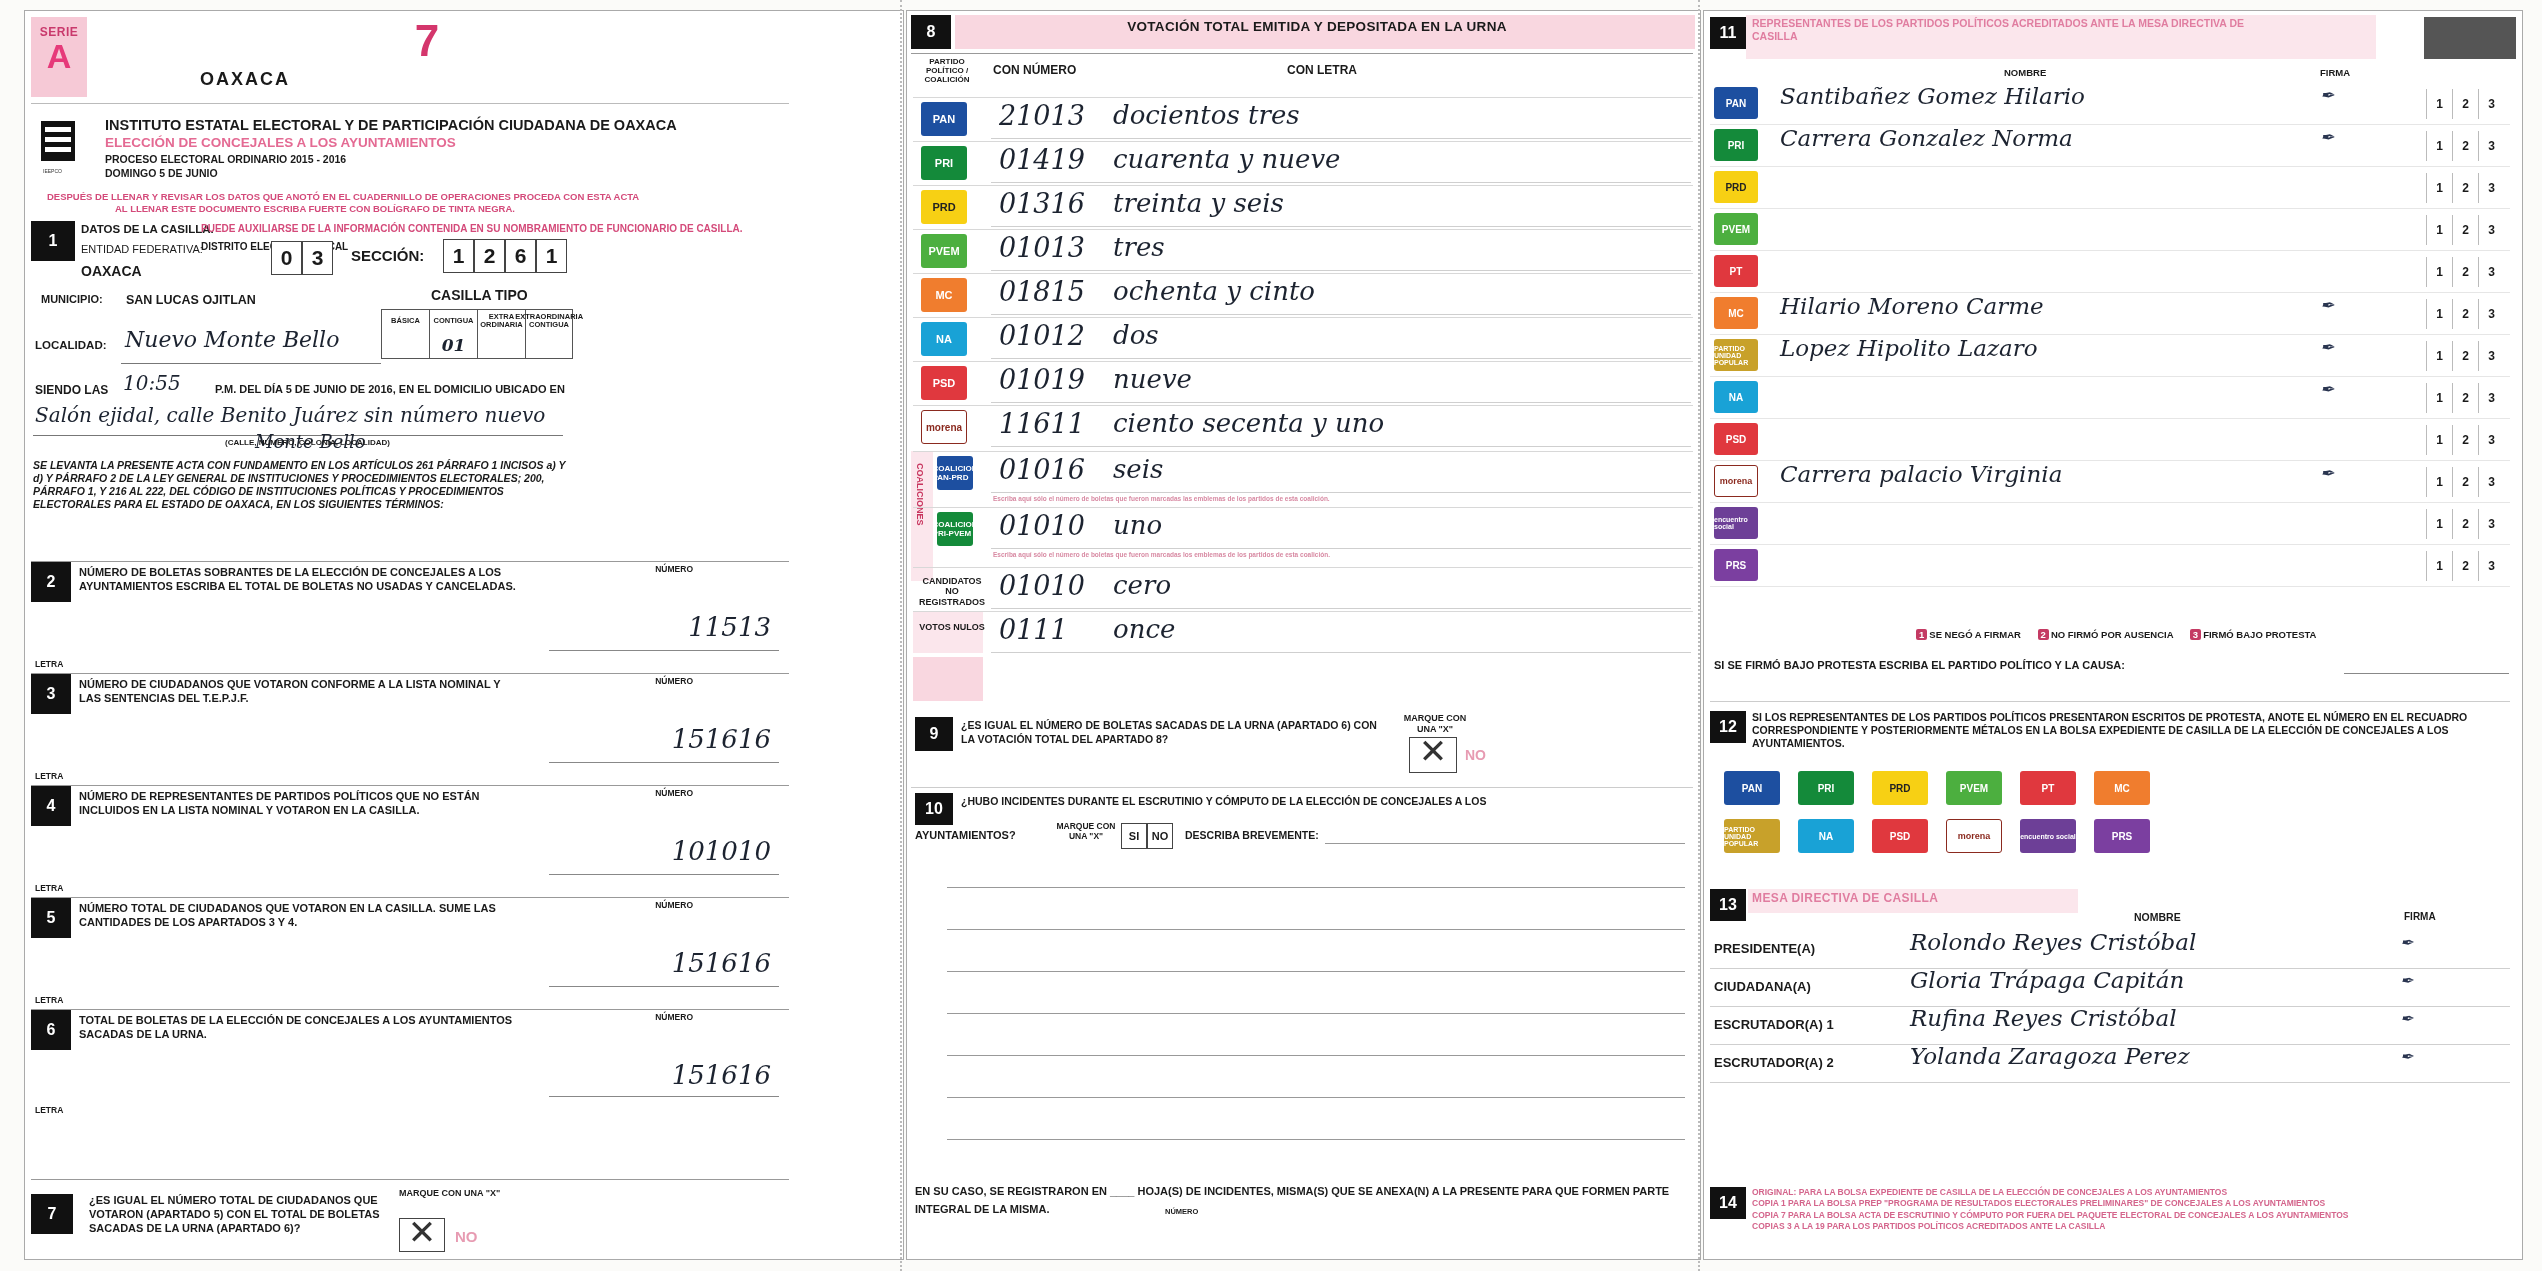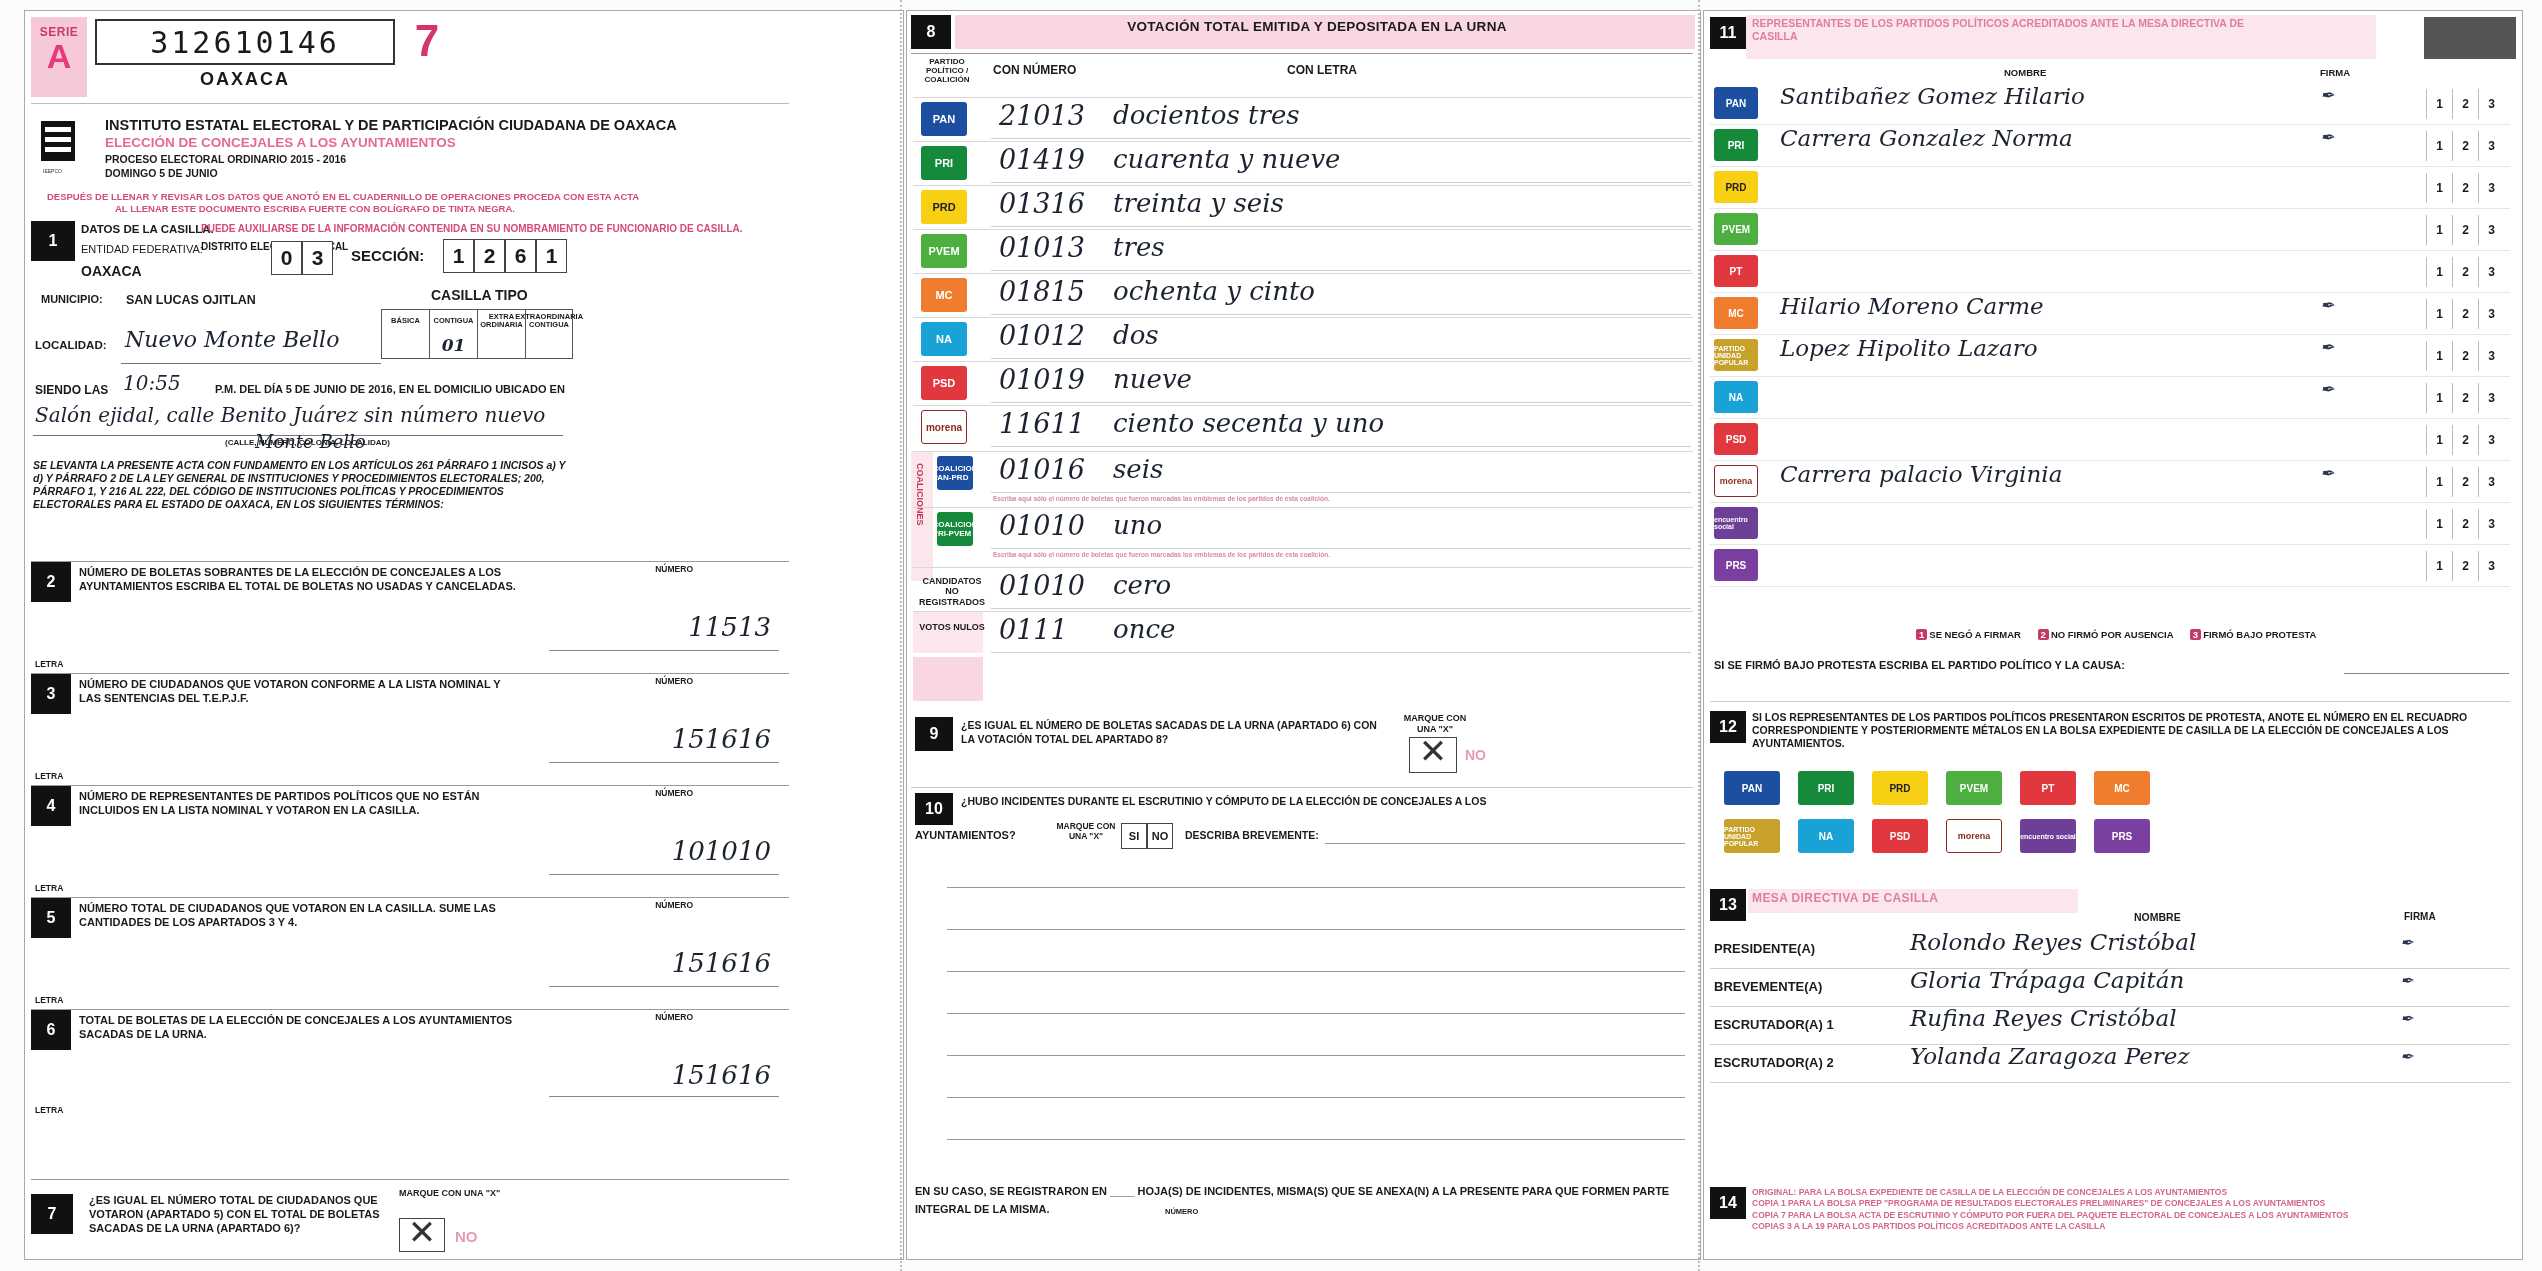--- a/index.html
+++ b/index.html
@@ -159,23 +159,20 @@
 
 <div class="sheet">
 
   <div id="col-left">
 
     <div class="serie-box">
       <div class="serie-label">SERIE</div>
       <div class="serie-letter">A</div>
     </div>
 
-    <div class="folio-box">
-      <div class="folio-num">312610146</div>
-    </div>
     <div class="folio-word">OAXACA</div>
 
     <div class="acta-7">7</div>
     <div class="hdr-rule"></div>
 
     <div class="iee-logo">
       <svg width="54" height="58" viewBox="0 0 54 58">
         <rect x="2" y="2" width="34" height="40" fill="#111"></rect>
         <rect x="6" y="8" width="26" height="5" fill="#fff"></rect>
         <rect x="6" y="18" width="26" height="5" fill="#fff"></rect>
@@ -596,21 +593,21 @@
     <div class="r13t">MESA DIRECTIVA DE CASILLA</div>
     <div class="r13nombre">NOMBRE</div>
     <div class="r13firma">FIRMA</div>
 
     <div class="mrow" style="top:920px;">
       <div class="mlabel">PRESIDENTE(A)</div>
       <div class="mname hand">Rolondo Reyes Cristóbal</div>
       <div class="msign">✒</div>
     </div>
     <div class="mrow" style="top:958px;">
-      <div class="mlabel">BREVEMENTE(A)</div>
+      <div class="mlabel">CIUDADANA(A)</div>
       <div class="mname hand">Gloria Trápaga Capitán</div>
       <div class="msign">✒</div>
     </div>
     <div class="mrow" style="top:996px;">
       <div class="mlabel">ESCRUTADOR(A) 1</div>
       <div class="mname hand">Rufina Reyes Cristóbal</div>
       <div class="msign">✒</div>
     </div>
     <div class="mrow" style="top:1034px;">
       <div class="mlabel">ESCRUTADOR(A) 2</div>

